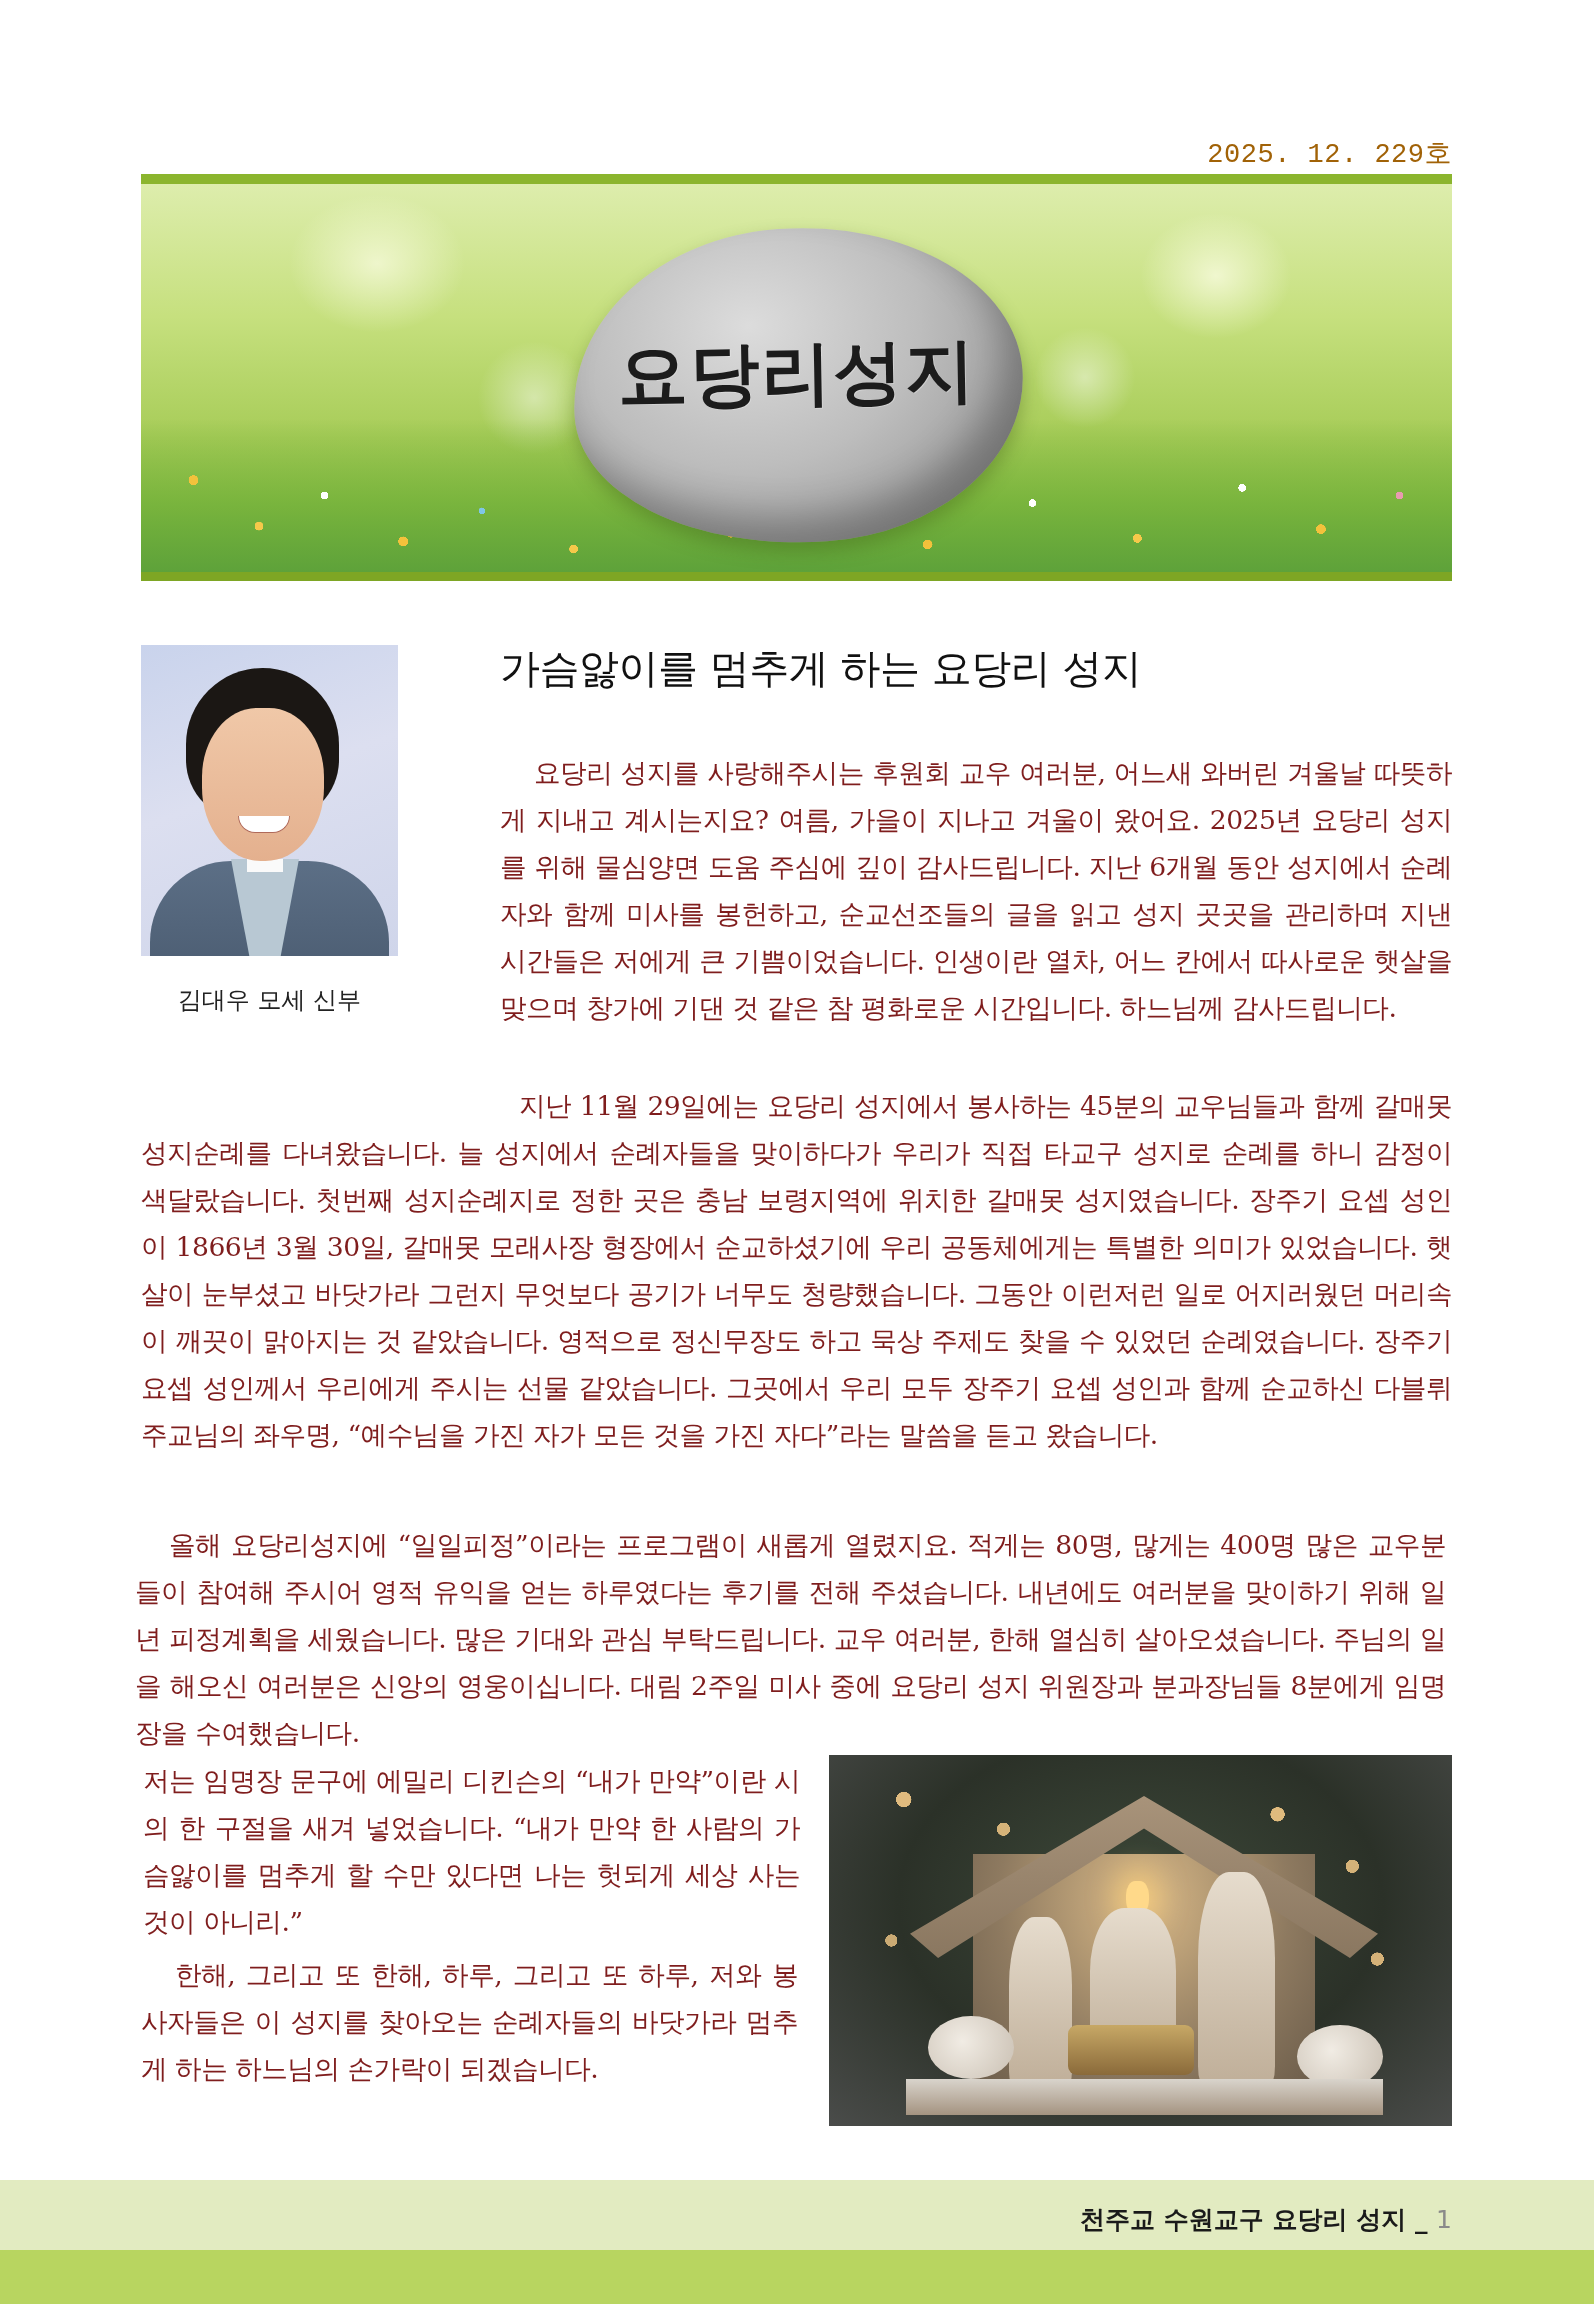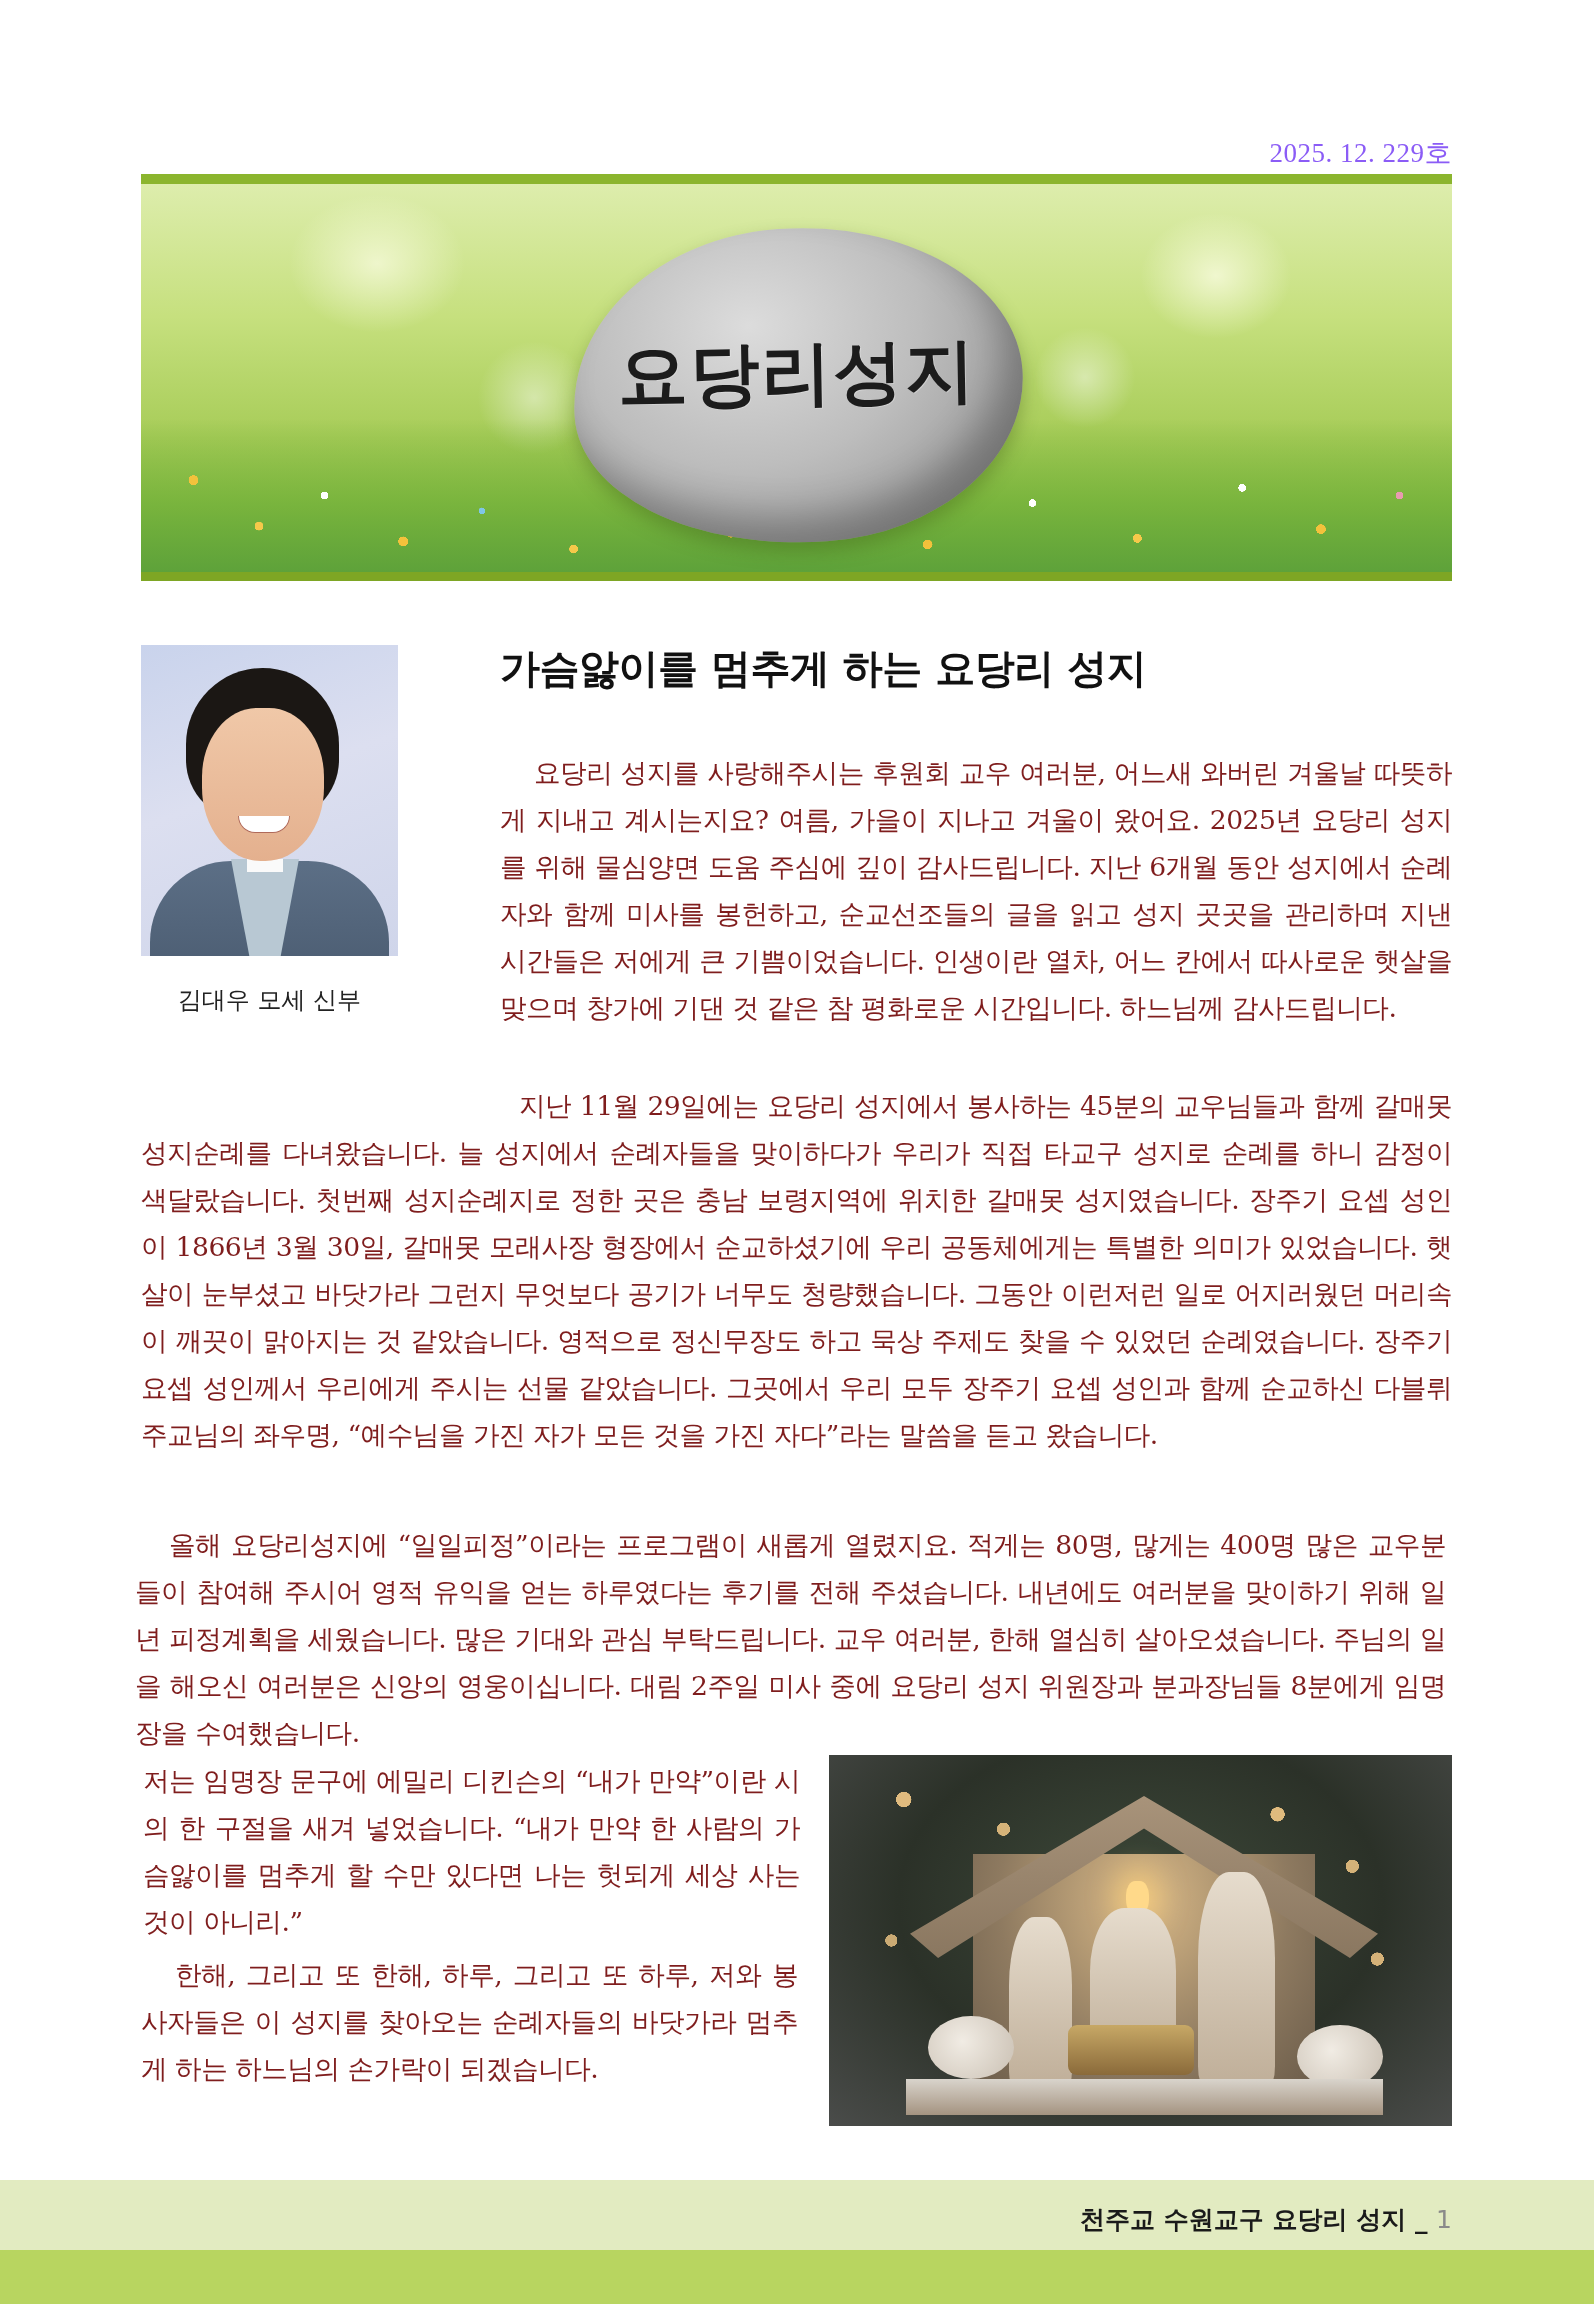--- a/index.html
+++ b/index.html
@@ -4,22 +4,22 @@
 <style>
   html, body { margin: 0; padding: 0; }
   body {
     width: 1595px; height: 2304px; position: relative; overflow: hidden;
     background: #ffffff;
     font-family: "DejaVu Serif", "Liberation Serif", serif;
     color: #1a1a1a;
   }
   .issue {
     position: absolute; right: 143px; top: 135px;
-    font-family: Liberation Serif, serif;
-    font-size: 27px; letter-spacing: 0.5px; color: #8b5cf6;
+    font-family: Liberation Mono, monospace;
+    font-size: 27px; letter-spacing: 0.5px; color: #a16207;
   }
   
   .banner {
     position: absolute; left: 141px; top: 174px; width: 1311px; height: 407px;
     overflow: hidden;
     background:
       radial-gradient(ellipse 126px 99px at 18% 22%, rgba(255,255,235,0.65), rgba(255,255,235,0) 70%),
       radial-gradient(ellipse 108px 90px at 82% 25%, rgba(255,255,235,0.7), rgba(255,255,235,0) 70%),
       radial-gradient(ellipse 81px 81px at 30% 55%, rgba(255,255,255,0.45), rgba(255,255,255,0) 70%),
       radial-gradient(ellipse 72px 72px at 72% 50%, rgba(255,255,255,0.45), rgba(255,255,255,0) 70%),
@@ -57,21 +57,21 @@
   .stone-text {
     position:absolute; left: 0; top: 99px; width: 100%; text-align:center;
     font-family: "DejaVu Serif", serif; font-weight: bold;
     font-size: 70px; color: #1c1c1c; letter-spacing: 1.8px;
     transform: rotate(3deg);
     text-shadow: 0.9px 0.9px 0 rgba(255,255,255,0.3);
   }
   
   .title {
     position:absolute; left: 500px; top: 641px;
-    font-family: "DejaVu Sans", "Liberation Sans", sans-serif; font-weight: bold;
+    font-family: "DejaVu Sans", "Liberation Sans", sans-serif; font-weight: normal;
     font-size: 40px; color: #111; letter-spacing: -0.5px;
   }
   
   .portrait {
     position:absolute; left: 141px; top: 645px; width: 257px; height: 311px;
     background: linear-gradient(160deg, #c9d3ec 0%, #dcdff0 45%, #cfd5ea 100%);
     overflow:hidden;
   }
   .p-hair { position:absolute; left: 45px; top: 22.5px; width: 153px; height: 153px; border-radius: 50% 50% 40% 40%; background:#1b1714; }
   .p-face { position:absolute; left: 61px; top: 63px; width: 122px; height: 153px; border-radius: 45% 45% 48% 48%; background: linear-gradient(180deg,#f0c8a8,#e4b08e); }

